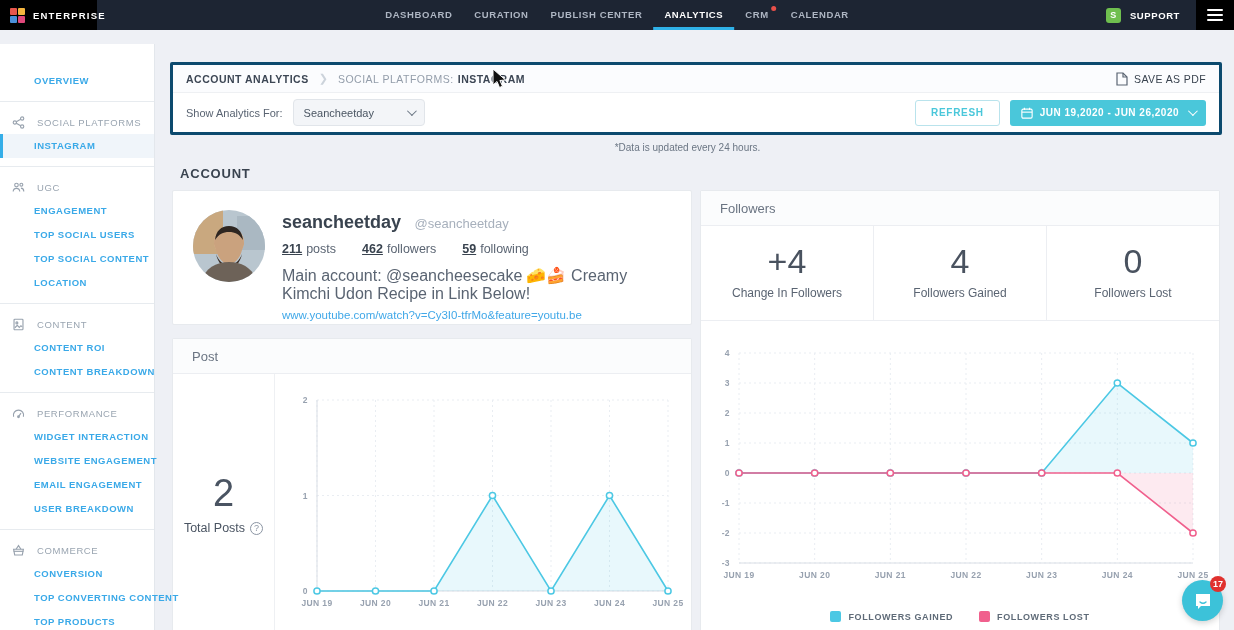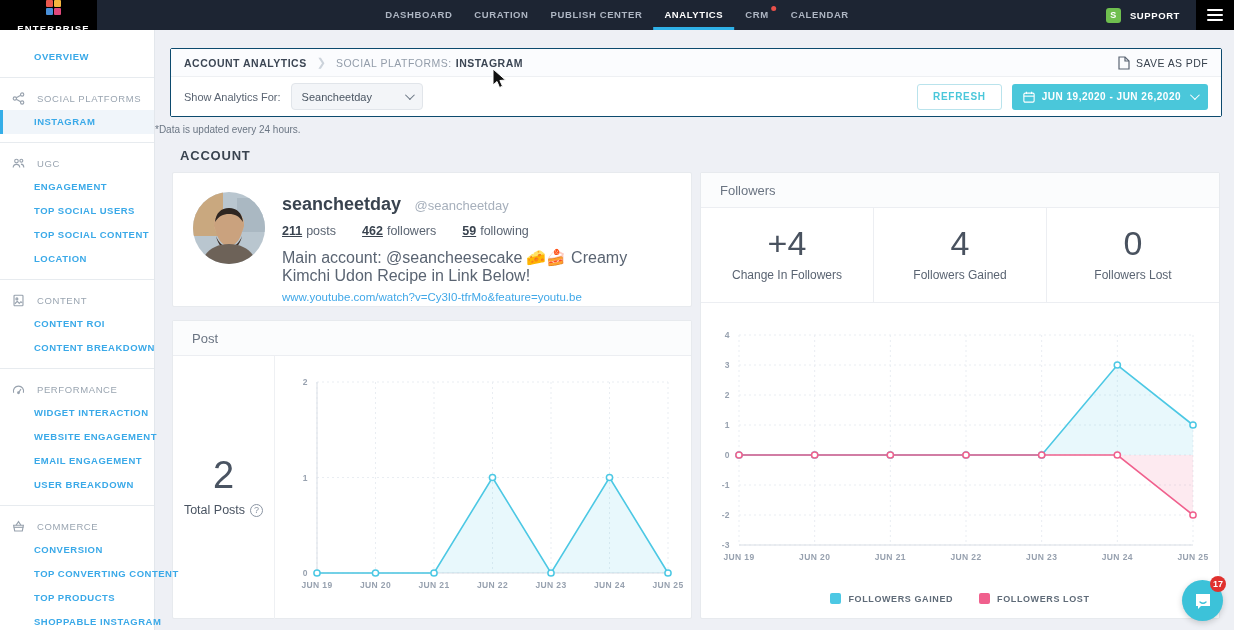--- a/index.html
+++ b/index.html
@@ -2,73 +2,73 @@
 <html><head>
 <meta charset="utf-8">
 <style>
   * { margin:0; padding:0; box-sizing:border-box; }
   html,body { width:1234px; height:630px; overflow:hidden; background:#eef0f5;
     font-family:"Liberation Sans", sans-serif; -webkit-font-smoothing:antialiased; }
 
   
   .topnav { position:absolute; top:0; left:0; width:1234px; height:30px; background:#1d2533; z-index:50; }
   .brand { position:absolute; left:0; top:0; width:97px; height:30px; background:#000;
-    display:flex; align-items:center; gap:8px; padding-left:10px;flex-direction:column; }
+    display:flex; align-items:center; gap:8px; padding-left:10px; }
   .logo { width:15px; height:15px; display:grid; grid-template-columns:7px 7px; grid-template-rows:7px 7px; gap:1px; }
   .logo i { border-radius:1px; }
   .brand-name { color:#fff; font-size:9.5px; font-weight:bold; letter-spacing:1.2px; }
   .nav-center { position:absolute; left:50%; transform:translateX(-50%); top:0; height:46px; display:flex; }
   .nav-item { position:relative; height:30px; line-height:30px; padding:0 11px; font-size:9.5px; font-weight:bold;
     letter-spacing:.6px; color:#aeb6c3; cursor:pointer; white-space:nowrap; }
   .nav-item.active { color:#fff; }
   .nav-item.active::after { content:""; position:absolute; left:0; right:0; bottom:0; height:3px; background:#2fb1e8; }
   .crm-dot { position:absolute; top:6px; right:4px; width:5px; height:5px; border-radius:50%; background:#e8504a; }
   .nav-right { position:absolute; right:0; top:0; height:30px; display:flex; align-items:center; }
   .s-badge { width:15px; height:15px; background:#6fbf4f; border-radius:3px; color:#fff; font-size:9px; font-weight:bold;
     display:flex; align-items:center; justify-content:center; margin-right:9px; }
   .support { color:#fff; font-size:9.5px; font-weight:bold; letter-spacing:.6px; margin-right:16px; cursor:pointer; }
   .burger { width:38px; height:30px; background:#000; display:flex; flex-direction:column; align-items:center;
     justify-content:center; gap:3px; cursor:pointer; }
   .burger i { width:16px; height:2px; background:#fff; border-radius:1px; }
 
   
-  .sidebar { position:absolute; top:20px; left:0; width:155px; bottom:0; background:#fff;
+  .sidebar { position:absolute; top:44px; left:0; width:155px; bottom:0; background:#fff;
     border-right:1px solid #e3e7ec; z-index:40; padding-top:25px; }
   .side-link { display:block; height:24px; line-height:24px; padding-left:34px; font-size:9.5px; font-weight:bold;
     letter-spacing:.5px; color:#3aa9e8; cursor:pointer; white-space:nowrap; }
   .side-link.active { background:#f0f5fa; border-left:3px solid #35aee8; padding-left:31px; }
   .side-header { display:flex; align-items:center; height:24px; padding-left:12px; gap:12px; font-size:9.5px;
     letter-spacing:.6px; color:#9aa5b1; white-space:nowrap; }
   .side-header svg { flex:0 0 auto; }
   .side-div { height:1px; background:#e7ebef; margin:8px 0; }
 
   
   .main { position:absolute; left:155px; top:30px; right:0; bottom:0; background:#eef0f5; }
-  .panel { margin:18px 12px 0 15px; background:#fff; border:1px solid #0c4a6e; border-radius:2px; }
+  .panel { margin:32px 12px 0 15px; background:#fff; border:3px solid #0c4a6e; border-radius:2px; }
   .crumb-row { height:28px; display:flex; align-items:center; padding:0 13px; background:#fbfcfe;
     border-bottom:1px solid #eef0f3; }
   .crumb-first { font-size:10.5px; font-weight:bold; letter-spacing:.5px; color:#3c4654; cursor:pointer; }
   .crumb-sep { color:#ccd3db; font-size:11px; margin:0 10px; }
   .crumb-prefix { font-size:10.5px; letter-spacing:.5px; color:#939daa; }
   .crumb-bold { font-size:10.5px; font-weight:bold; letter-spacing:.5px; color:#3c4654; margin-left:4px; }
   .save-pdf { margin-left:auto; display:flex; align-items:center; gap:6px; font-size:10.5px; font-weight:normal;
     letter-spacing:.4px; color:#39434f; cursor:pointer; }
   .filter-row { height:39px; display:flex; align-items:center; padding:0 13px; background:#fff; }
   .filter-label { font-size:11px; color:#5a6472; margin-right:10px; }
   .dropdown { width:132px; height:27px; background:#f3f5f8; border:1px solid #e1e5ea; border-radius:4px;
     display:flex; align-items:center; padding:0 10px; cursor:pointer; }
   .dropdown-value { font-size:11px; color:#4a5562; }
   .chev { width:7px; height:7px; border-right:1.5px solid #6b7684; border-bottom:1.5px solid #6b7684;
     transform:rotate(45deg) translateY(-2px); margin-left:auto; }
   .refresh-btn { margin-left:auto; height:26px; padding:0 15px; background:#fff; border:1px solid #b9e3ec;
     border-radius:3px; color:#4ac7da; font-size:10px; font-weight:bold; letter-spacing:.7px; cursor:pointer; }
   .date-btn { margin-left:10px; height:26px; padding:0 11px; background:#4ac7da; border:none; border-radius:3px;
     color:#fff; font-size:10px; font-weight:bold; letter-spacing:.5px; display:flex; align-items:center; gap:7px; cursor:pointer; }
   .date-btn .chev { border-color:#fff; margin-left:2px; }
-  .note { text-align:left; margin:7px 14px 0 0; font-size:10px; color:#6b7684; }
+  .note { text-align:center; margin:7px 14px 0 0; font-size:10px; color:#6b7684; }
   .section-title { margin:13px 0 9px 25px; font-size:13px; font-weight:bold; letter-spacing:.8px; color:#39434f; }
 
   .cards { display:flex; gap:8px; margin:0 12px 0 17px; }
   .col-left { width:520px; }
   .col-right { width:520px; }
   .card { background:#fff; border:1px solid #e7eaee; border-radius:2px; }
   .card-head { height:35px; display:flex; align-items:center; padding:0 19px; background:#fbfcfd;
     border-bottom:1px solid #eceef2; font-size:13px; color:#6a7482; }
 
   

